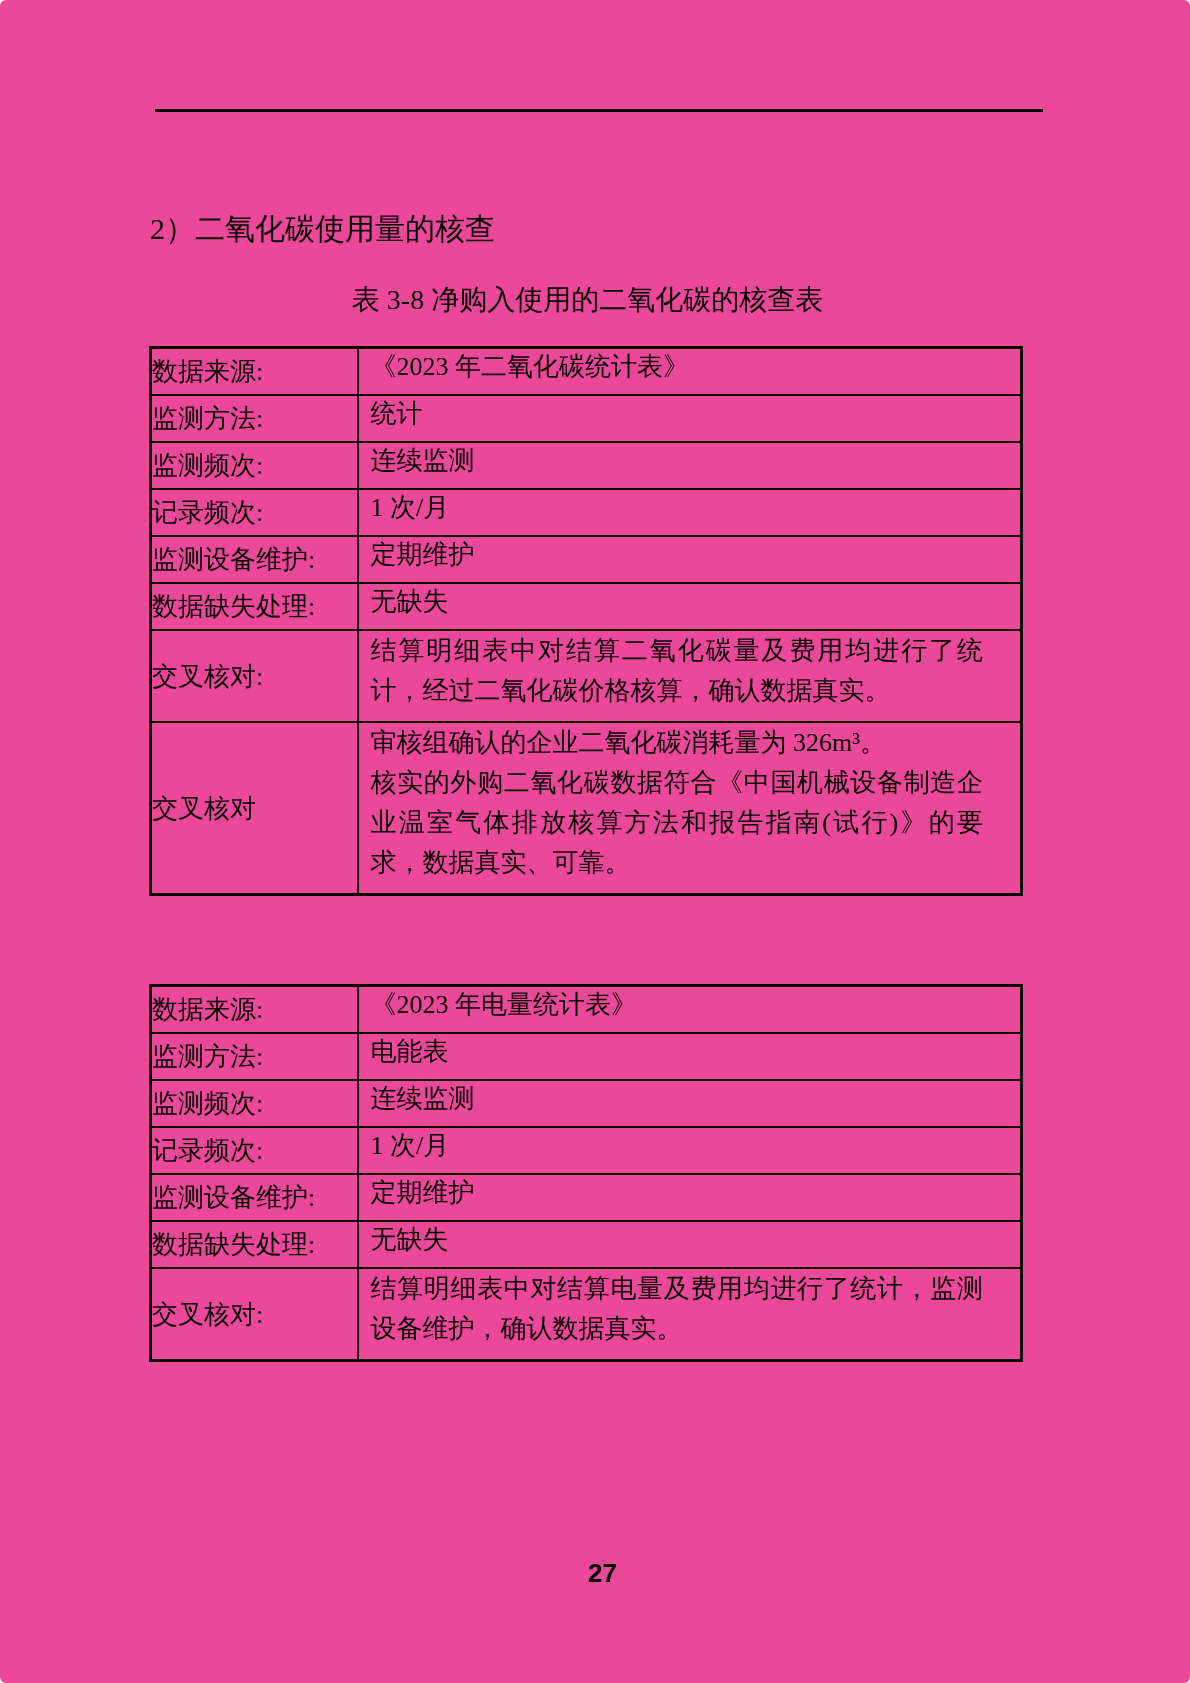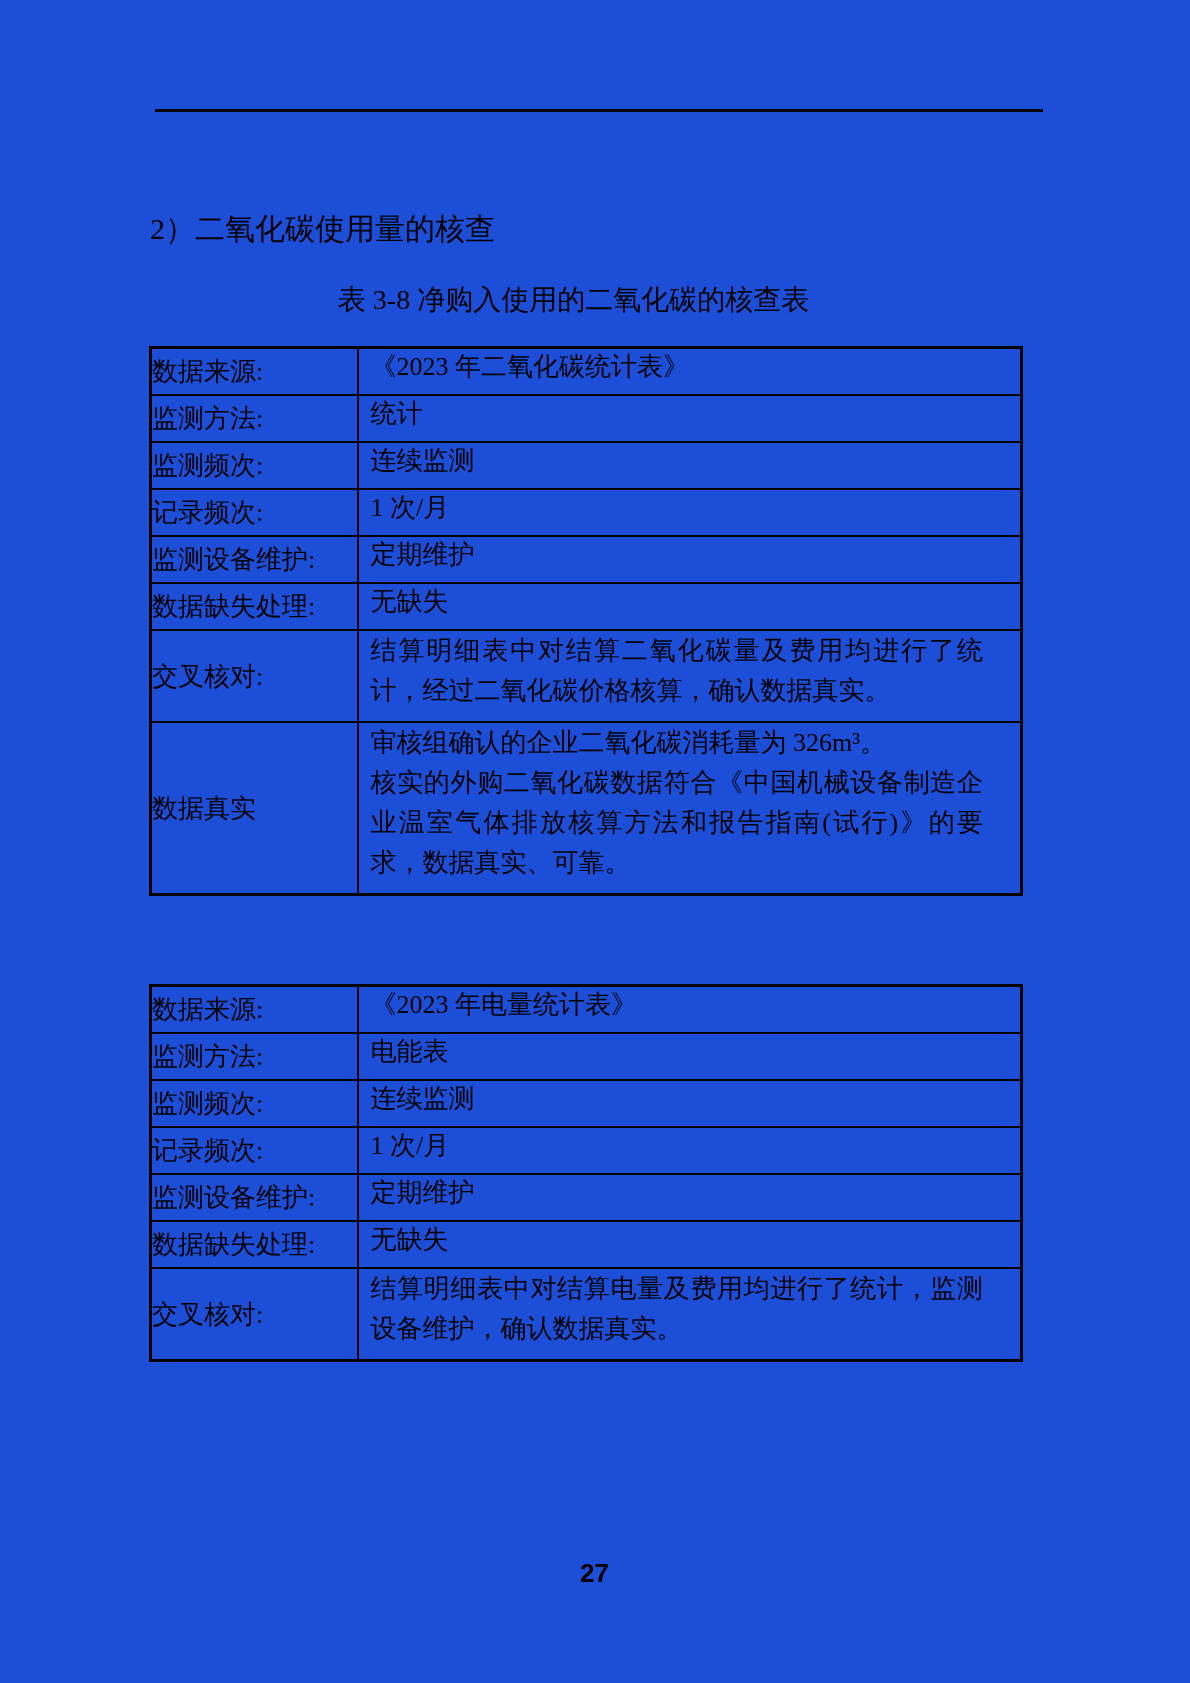--- a/index.html
+++ b/index.html
@@ -1,34 +1,35 @@
 <!DOCTYPE html>
 <html><head>
 <meta charset="utf-8">
 <style>
   html,body{margin:0;padding:0;background:#ffffff;}
   .page{
     position:relative;
     width:1190px;height:1683px;
-    background:#1d4ed8;color:#000;
+    background:#ec4899;color:#000;
     font-family:"Liberation Serif","DejaVu Serif",serif;
     overflow:hidden;
+    border-radius:6px;
   }
   .header-rule{
     position:absolute;left:155px;top:109px;
     width:888px;height:3px;background:#000;
   }
   .sec-heading{
     position:absolute;
     font-size:30px;line-height:38px;white-space:nowrap;
   }
   .h-co2{left:150px;top:210px;}
   .h-elec{left:175px;top:868px;}
   .tbl-caption{
-    position:absolute;left:138px;width:871px;
+    position:absolute;left:152px;width:871px;
     text-align:center;font-size:28px;line-height:38px;
   }
   .cap-co2{top:281px;}
   .cap-elec{top:936px;}
   table.vtable{
     position:absolute;left:149px;
     border-collapse:collapse;table-layout:fixed;
     width:871px;
     border:3px solid #000;
     font-size:26px;
@@ -50,21 +51,21 @@
     line-break:strict;
     line-height:40px;
   }
   .t-co2 tr{height:46px;}
   .t-co2 tr.tight{height:34px;}
   .t-co2 tr.dual{height:90px;}
   .t-co2 tr.quad{height:157px;}
   .t-elec tr{height:44px;}
   .t-elec tr.dual{height:88px;}
   .page-number{
-    position:absolute;left:8px;top:1558px;width:1163px;
+    position:absolute;left:16px;top:1558px;width:1163px;
     text-align:center;text-indent:10px;
     font-family:"Liberation Sans","DejaVu Sans",sans-serif;
     font-size:26px;font-weight:700;line-height:30px;
   }
 </style>
 </head>
 <body>
 
 <div class="page">
 
@@ -102,21 +103,21 @@
       </tr>
       <tr>
         <td class="label">数据缺失处理:</td>
         <td class="value">无缺失</td>
       </tr>
       <tr class="dual">
         <td class="label">交叉核对:</td>
         <td class="value multi">结算明细表中对结算二氧化碳量及费用均进行了统计，经过二氧化碳价格核算，确认数据真实。</td>
       </tr>
       <tr class="quad">
-        <td class="label">数据真实</td>
+        <td class="label">交叉核对</td>
         <td class="value multi">审核组确认的企业二氧化碳消耗量为 326m³。
 核实的外购二氧化碳数据符合《中国机械设备制造企业温室气体排放核算方法和报告指南(试行)》的要求，数据真实、可靠。</td>
       </tr>
     </tbody>
   </table>
 
 
 
   <table class="vtable t-elec">
     <colgroup>

